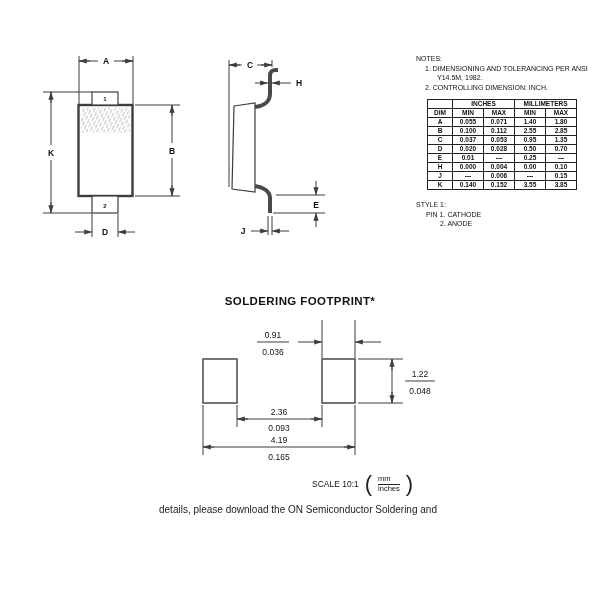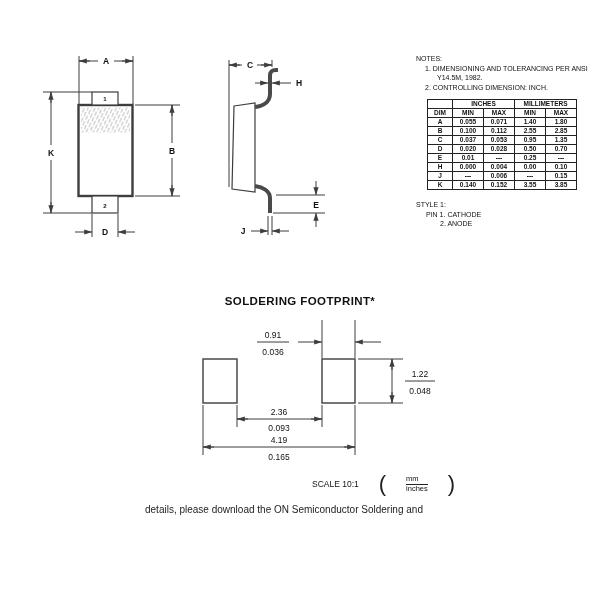--- a/index.html
+++ b/index.html
@@ -22,28 +22,28 @@
   .dims .c-dim{width:20px;}
   .dims .c-v{width:26px;}
   
   .stylenote{left:416px;top:200px;font-size:7px;line-height:9.5px;white-space:nowrap;}
   .stylenote .s2{margin-left:10px;}
   .stylenote .s3{margin-left:24px;}
   
   .fp-title{left:0;top:295px;width:600px;text-align:center;font-size:11.5px;
             font-weight:bold;letter-spacing:0.4px;}
   
-  .scale{left:312px;top:473px;display:flex;align-items:center;gap:20px;font-size:8.5px;}
+  .scale{left:312px;top:473px;display:flex;align-items:center;gap:6px;font-size:8.5px;}
   .scale .paren{font-size:22px;font-weight:300;line-height:22px;color:#222;}
   .scale .frac{display:inline-flex;flex-direction:column;
                font-size:7.5px;line-height:8.5px;}
   .scale .bar{width:100%;border-top:1px solid #222;margin:0.5px 0;}
   
   .footnote{left:134px;top:503px;font-size:10px;line-height:13.5px;color:#222;white-space:nowrap;}
-  .footnote .f2,.footnote .f3{margin-left:11px;}
+  .footnote .f2,.footnote .f3{margin-left:25px;}
   .ln{stroke:#3d3d3d;stroke-width:1;fill:none;}
   .thick{stroke:#3d3d3d;stroke-width:2.4;fill:#fff;}
   .thin{stroke:#3d3d3d;stroke-width:1.2;fill:#fff;}
   .lead{stroke:#4a4a4a;stroke-width:4;fill:none;}
   .wbg{fill:#fff;stroke:none;}
 </style>
 </head>
 <body>
 
 <div class="page">

